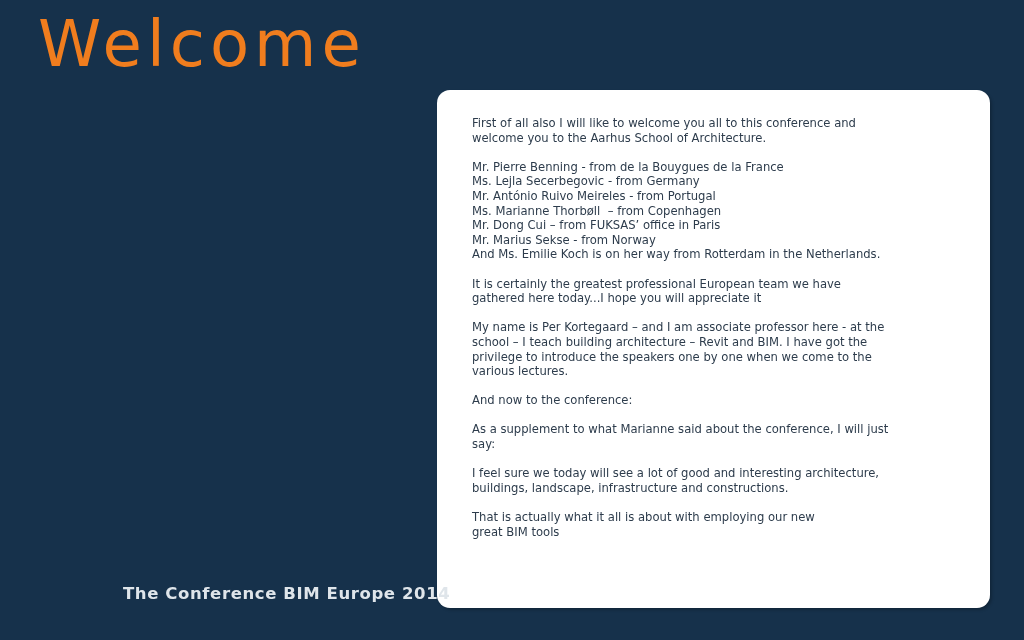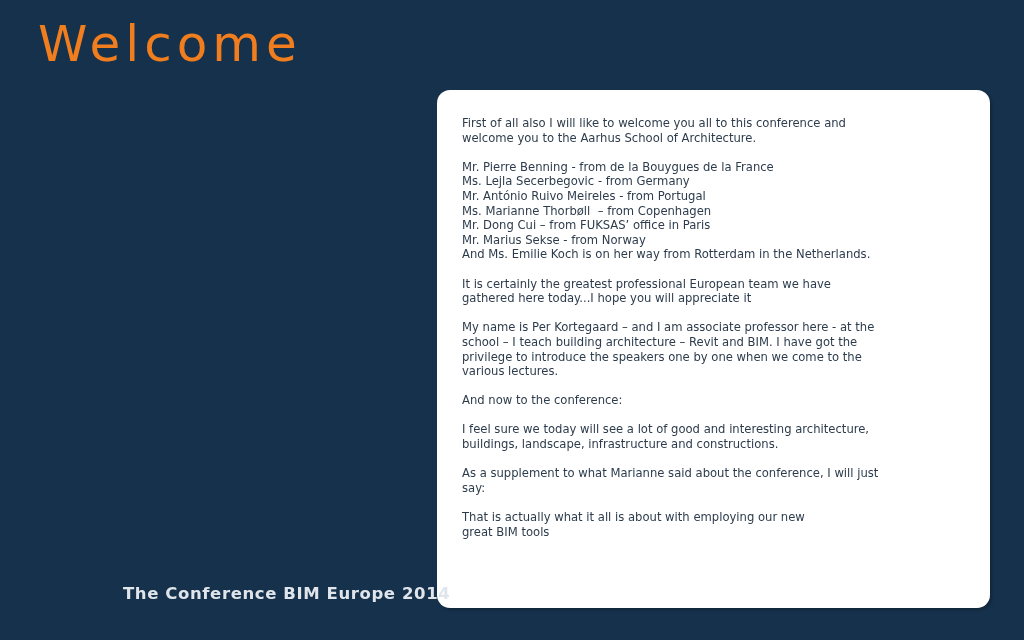--- a/index.html
+++ b/index.html
@@ -17,21 +17,21 @@
     width: 1024px;
     height: 640px;
     background: #16314b;
     overflow: hidden;
   }
   #slide-title {
     position: absolute;
     left: 38px;
     top: 12px;
     font-family: "DejaVu Sans", sans-serif;
-    font-size: 50px;
+    font-size: 64px;
     font-weight: 400;
     letter-spacing: 5px;
     color: #f07d1e;
     line-height: 64px;
     white-space: nowrap;
   }
   #footer-text {
     position: absolute;
     left: 123px;
     top: 584px;
@@ -48,21 +48,21 @@
     top: 90px;
     width: 553px;
     height: 518px;
     background: #ffffff;
     border-radius: 13px;
     box-shadow: 2px 2px 3px rgba(0,0,0,0.22);
     overflow: hidden;
   }
   #panel-body {
     position: absolute;
-    left: 25px;
+    left: 35px;
     top: 26px;
     right: 10px;
     font-family: "DejaVu Sans", sans-serif;
     font-size: 11.6px;
     line-height: 14.6px;
     color: #2d3c4c;
   }
   .para {
     margin: 0 0 14.6px 0;
     white-space: pre-wrap;
@@ -89,24 +89,24 @@
 Mr. Dong Cui – from FUKSAS’ office in Paris
 Mr. Marius Sekse - from Norway
 And Ms. Emilie Koch is on her way from Rotterdam in the Netherlands.</p>
       <p class="para">It is certainly the greatest professional European team we have
 gathered here today...I hope you will appreciate it</p>
       <p class="para">My name is Per Kortegaard – and I am associate professor here - at the
 school – I teach building architecture – Revit and BIM. I have got the
 privilege to introduce the speakers one by one when we come to the
 various lectures.</p>
       <p class="para">And now to the conference:</p>
+      <p class="para">As a supplement to what Marianne said about the conference, I will just
+say:</p>
       <p class="para">I feel sure we today will see a lot of good and interesting architecture,
 buildings, landscape, infrastructure and constructions.</p>
-      <p class="para">As a supplement to what Marianne said about the conference, I will just
-say:</p>
       <p class="para">That is actually what it all is about with employing our new
 great BIM tools</p>
     </div>
   </div>
 
   <div id="footer-text">The Conference BIM Europe 2014</div>
 
 </div>
 
 </body></html>

